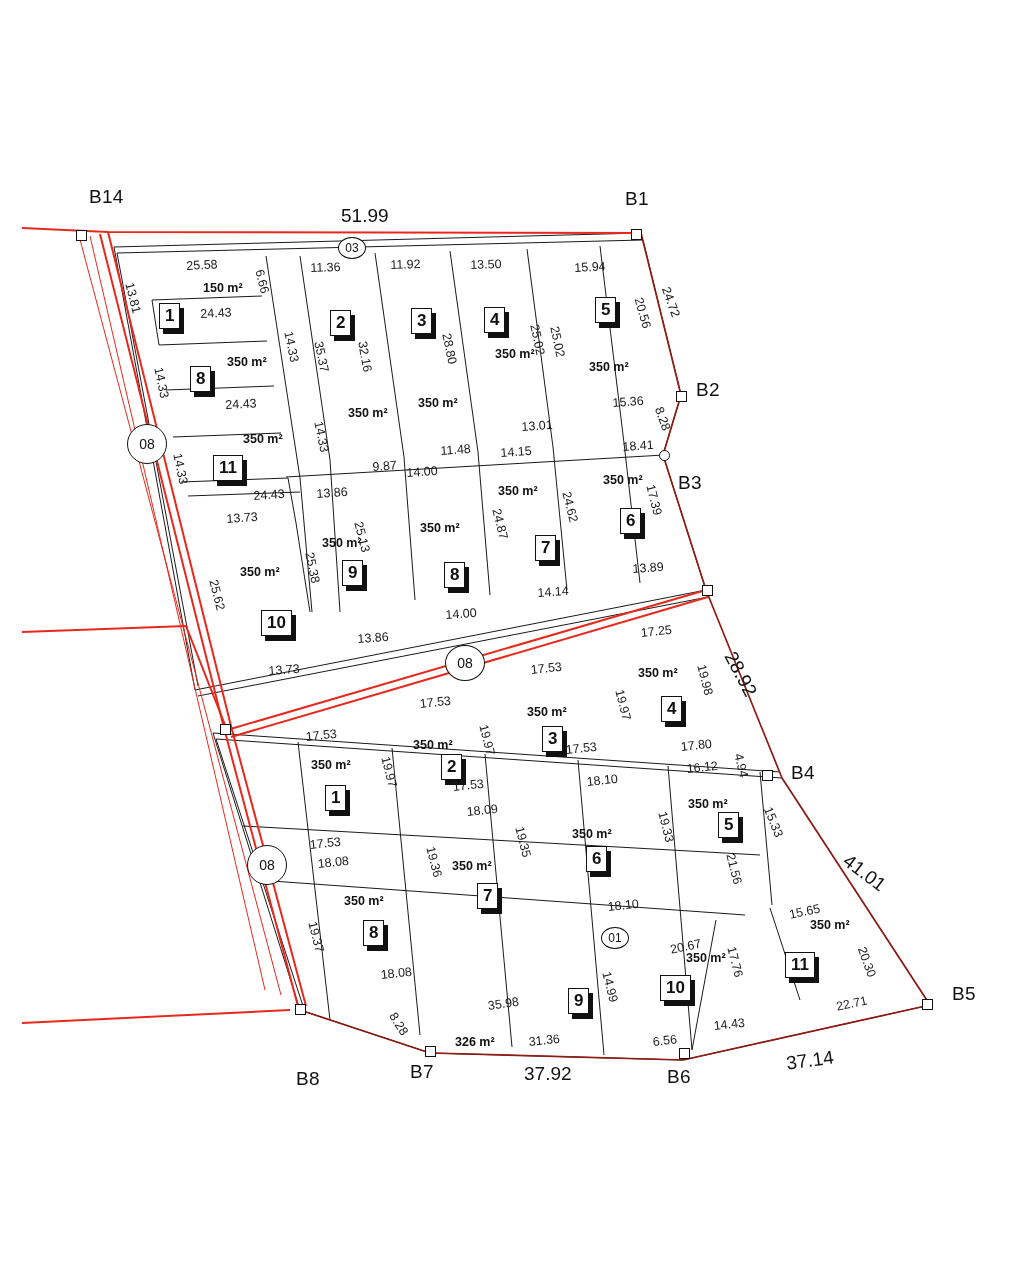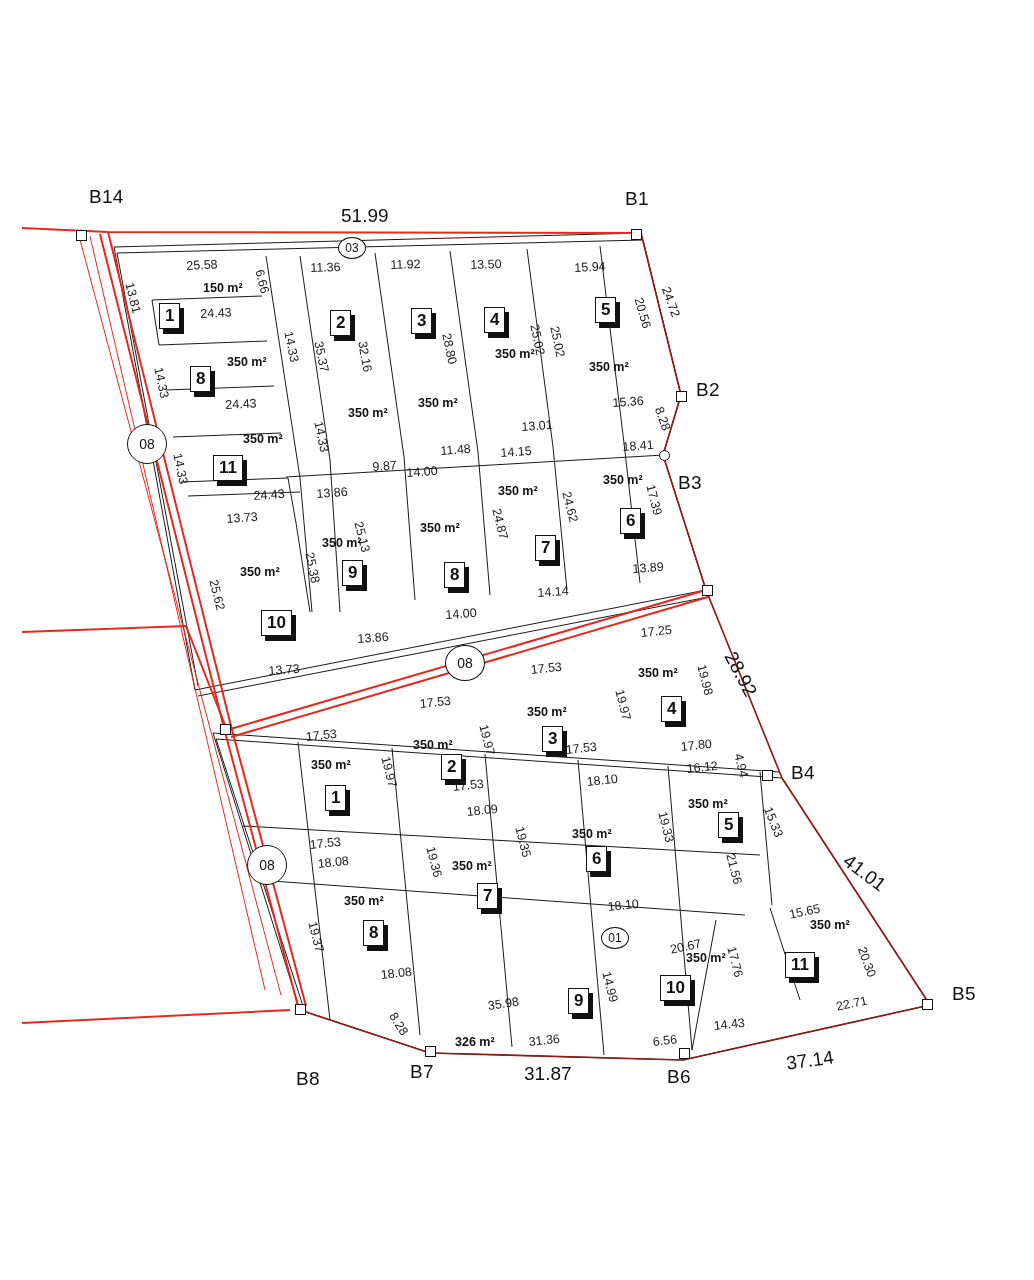--- a/index.html
+++ b/index.html
@@ -209,21 +209,21 @@
   <div class="lbl corner-label" style="left:791px; top:762px;">B4</div>
   <div class="lbl corner-label" style="left:952px; top:983px;">B5</div>
   <div class="lbl corner-label" style="left:667px; top:1066px;">B6</div>
   <div class="lbl corner-label" style="left:410px; top:1061px;">B7</div>
   <div class="lbl corner-label" style="left:274px; top:1068px;margin-left:22px;">B8</div>
 
   <div class="lbl outer-dim" style="left:341px; top:205px;">51.99</div>
   <div class="lbl outer-dim" style="left:739px; top:648px; transform:rotate(62deg);">28.92</div>
   <div class="lbl outer-dim" style="left:852px; top:850px; transform:rotate(37deg);">41.01</div>
   <div class="lbl outer-dim" style="left:785px; top:1053px; transform:rotate(-8deg);">37.14</div>
-  <div class="lbl outer-dim" style="left:524px; top:1063px;">31.87</div>
+  <div class="lbl outer-dim" style="left:524px; top:1063px;">37.92</div>
 
   <div class="road-circle small" style="left:338px; top:237px; width:26px; height:20px; line-height:20px;">03</div>
   <div class="road-circle" style="left:127px; top:424px; width:38px; height:38px; line-height:38px;">08</div>
   <div class="road-circle" style="left:445px; top:645px; width:38px; height:34px; line-height:34px;">08</div>
   <div class="road-circle" style="left:247px; top:845px; width:38px; height:38px; line-height:38px;">08</div>
   <div class="road-circle small" style="left:601px; top:927px; width:26px; height:20px; line-height:20px;">01</div>
 
   <div class="lot-box" style="left:159px; top:303px;">1</div>
   <div class="lot-box" style="left:330px; top:310px;">2</div>
   <div class="lot-box" style="left:411px; top:308px;">3</div>

